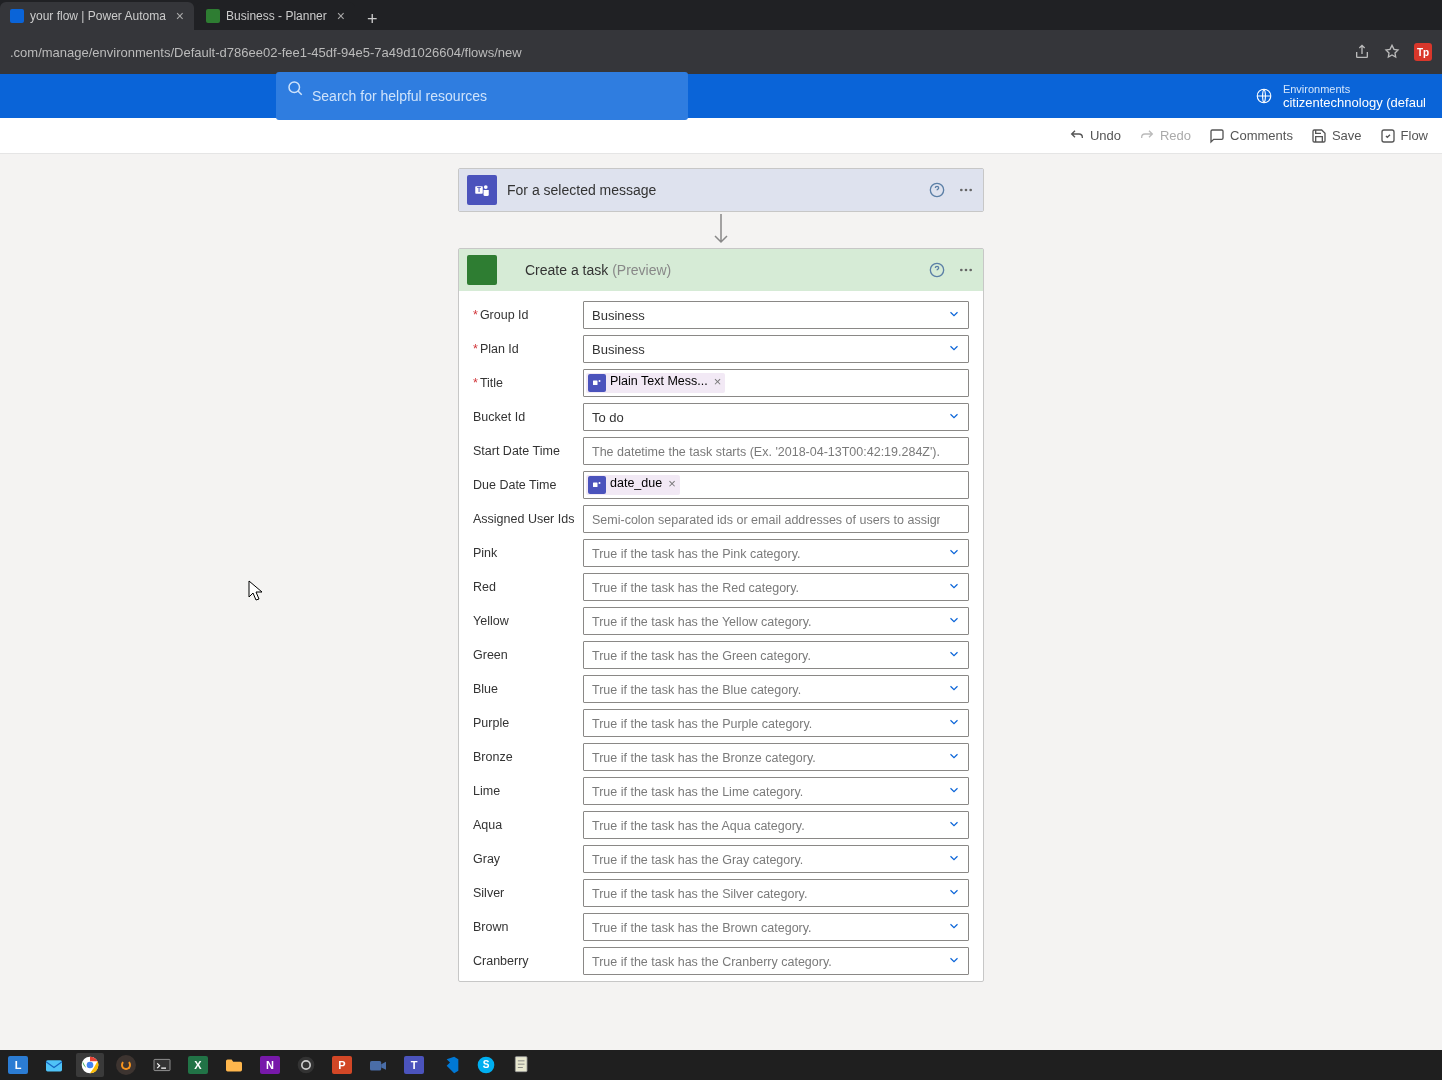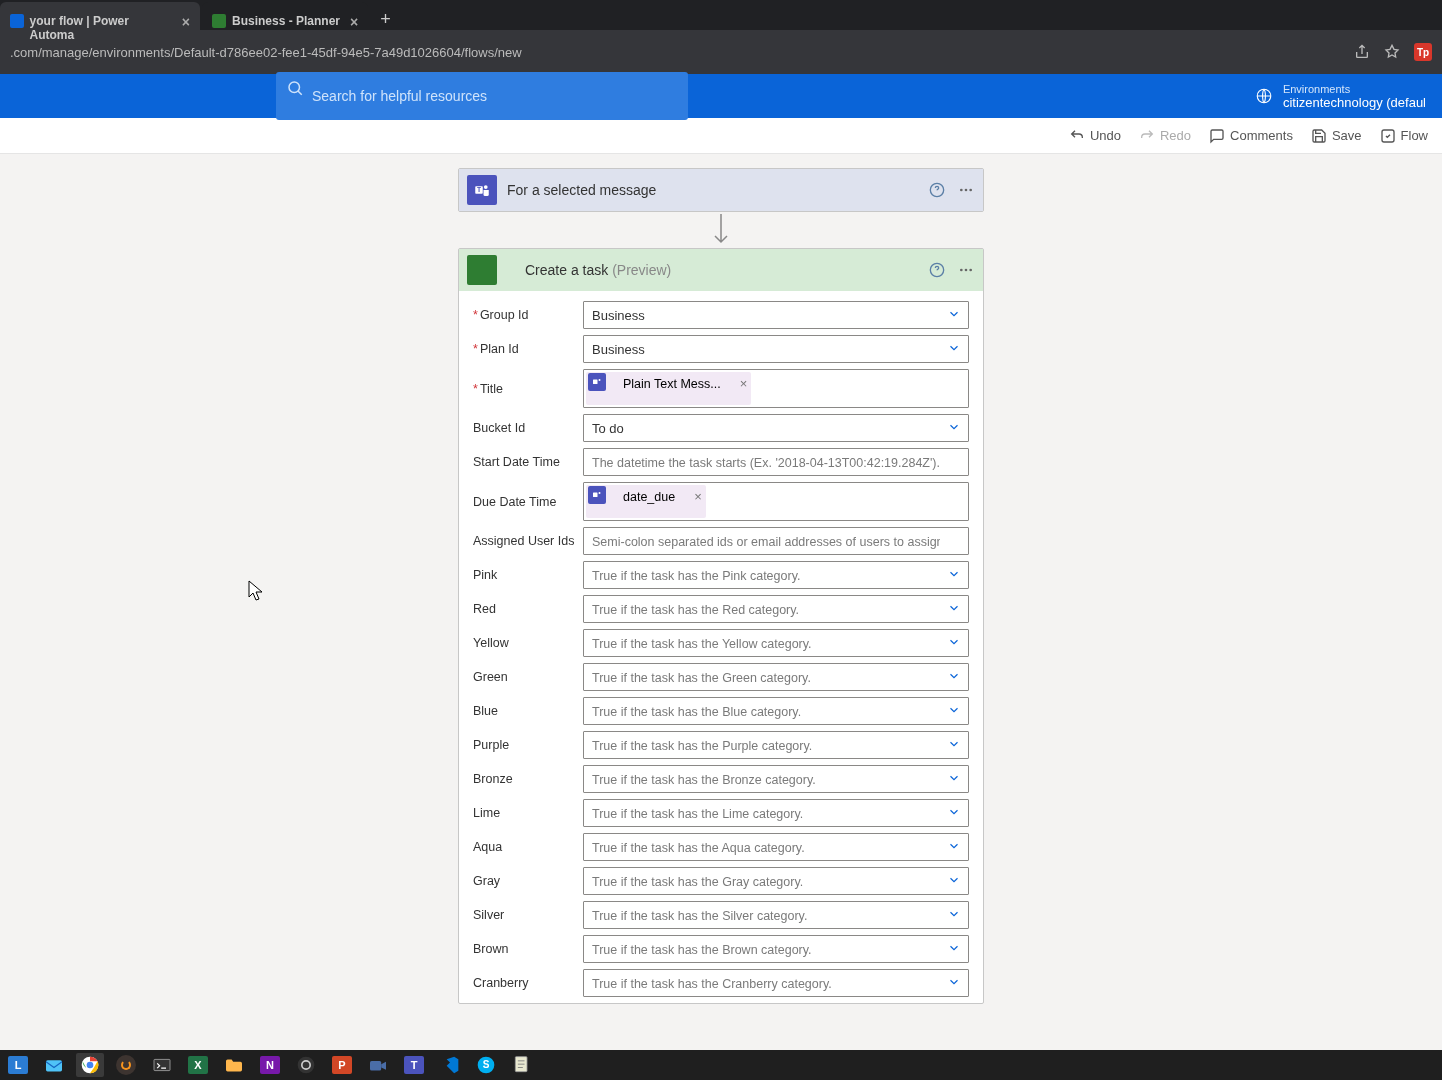--- a/index.html
+++ b/index.html
@@ -1,20 +1,20 @@
 <!DOCTYPE html>
 <html><head>
 <meta charset="utf-8">
 <style>
 * { margin: 0; padding: 0; box-sizing: border-box; font-family: "Segoe UI", Arial, sans-serif; }
 body { width: 1442px; height: 1080px; background: #2b2b2b; overflow: hidden; }
 
 
 .browser-tabs { height: 30px; background: #202124; display: flex; align-items: flex-end; padding-left: 0; }
-.tab { height: 28px; background: #35363a; color: #ccc; font-size: 12px; display: flex; align-items: flex-start; padding: 12px 10px; border-radius: 6px 6px 0 0; margin-right: 2px; max-width: 200px; font-weight: bold; }
+.tab { height: 28px; background: #35363a; color: #ccc; font-size: 12px; display: flex; align-items: center; padding: 12px 10px; border-radius: 6px 6px 0 0; margin-right: 2px; max-width: 200px; }
 .tab.inactive { background: #202124; }
 .tab-favicon { width: 14px; height: 14px; margin-right: 6px; display: inline-block; }
 .tab-close { margin-left: 10px; color: #aaa; font-size: 14px; cursor: pointer; }
 .new-tab { color: #ccc; font-size: 18px; padding: 0 10px; cursor: pointer; }
 
 .address-bar { height: 44px; background: #35363a; display: flex; align-items: center; padding: 0 10px; color: #bbb; font-size: 13px; justify-content: space-between; }
 .addr-text { flex: 1; }
 .addr-icons { display: flex; gap: 14px; align-items: center; }
 .addr-icon { width: 16px; height: 16px; cursor: pointer; }
 
@@ -53,21 +53,21 @@
 
 .card-body { padding: 10px 14px 0 14px; }
 .field-row { display: flex; align-items: center; margin-bottom: 6px; }
 .field-label { width: 110px; font-size: 12.5px; color: #333; }
 .field-label .req { color: #d13438; margin-right: 2px; }
 .field-ctrl { flex: 1; position: relative; }
 .dropdown, .textbox { width: 100%; height: 28px; border: 1px solid #8a8886; border-radius: 1px; font-size: 13px; padding: 0 28px 0 8px; color: #333; background: #fff; }
 .textbox::placeholder { color: #7a7a7a; font-size: 12.5px; }
 .dropdown-chevron { position: absolute; right: 8px; top: 6px; pointer-events: none; }
 .token-field { width: 100%; min-height: 28px; border: 1px solid #8a8886; border-radius: 1px; padding: 2px; display: flex; align-items: center; gap: 4px; background: #fff; }
-.token { display: inline-flex; align-items: flex-end; background: #f2e9f5; border-radius: 2px; padding: 1px 4px 14px 2px; gap: 17px; font-size: 12.5px; }
+.token { display: inline-flex; align-items: flex-start; background: #f2e9f5; border-radius: 2px; padding: 1px 4px 1px 2px; gap: 4px; font-size: 12.5px; }
 .token-icon { width: 18px; height: 18px; background: #4b53bc; border-radius: 2px; display: flex; align-items: center; justify-content: center; }
 .token-x { color: #777; font-size: 13px; cursor: pointer; margin-left: 2px; }
 
 
 .taskbar { position: absolute; bottom: 0; left: 0; right: 0; height: 30px; background: #1f1f1f; display: flex; align-items: center; padding: 0 4px; gap: 8px; }
 .tb-icon { width: 28px; height: 24px; display: flex; align-items: center; justify-content: center; cursor: pointer; border-radius: 2px; }
 .tb-icon.active { background: #3a3a3a; }
 
 svg { display: block; }
 </style>

